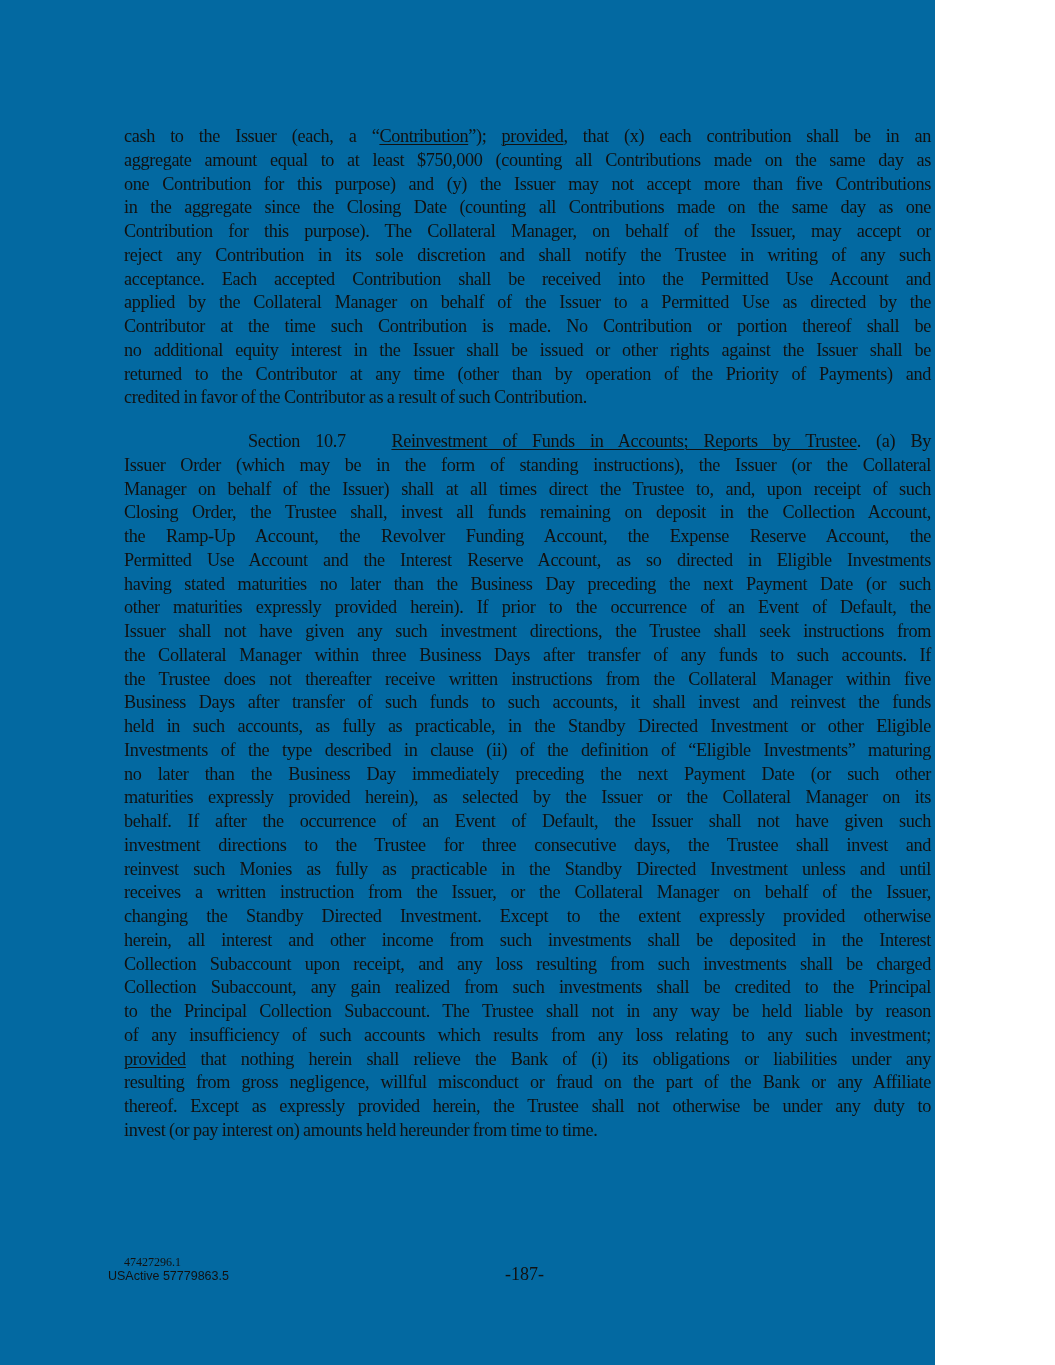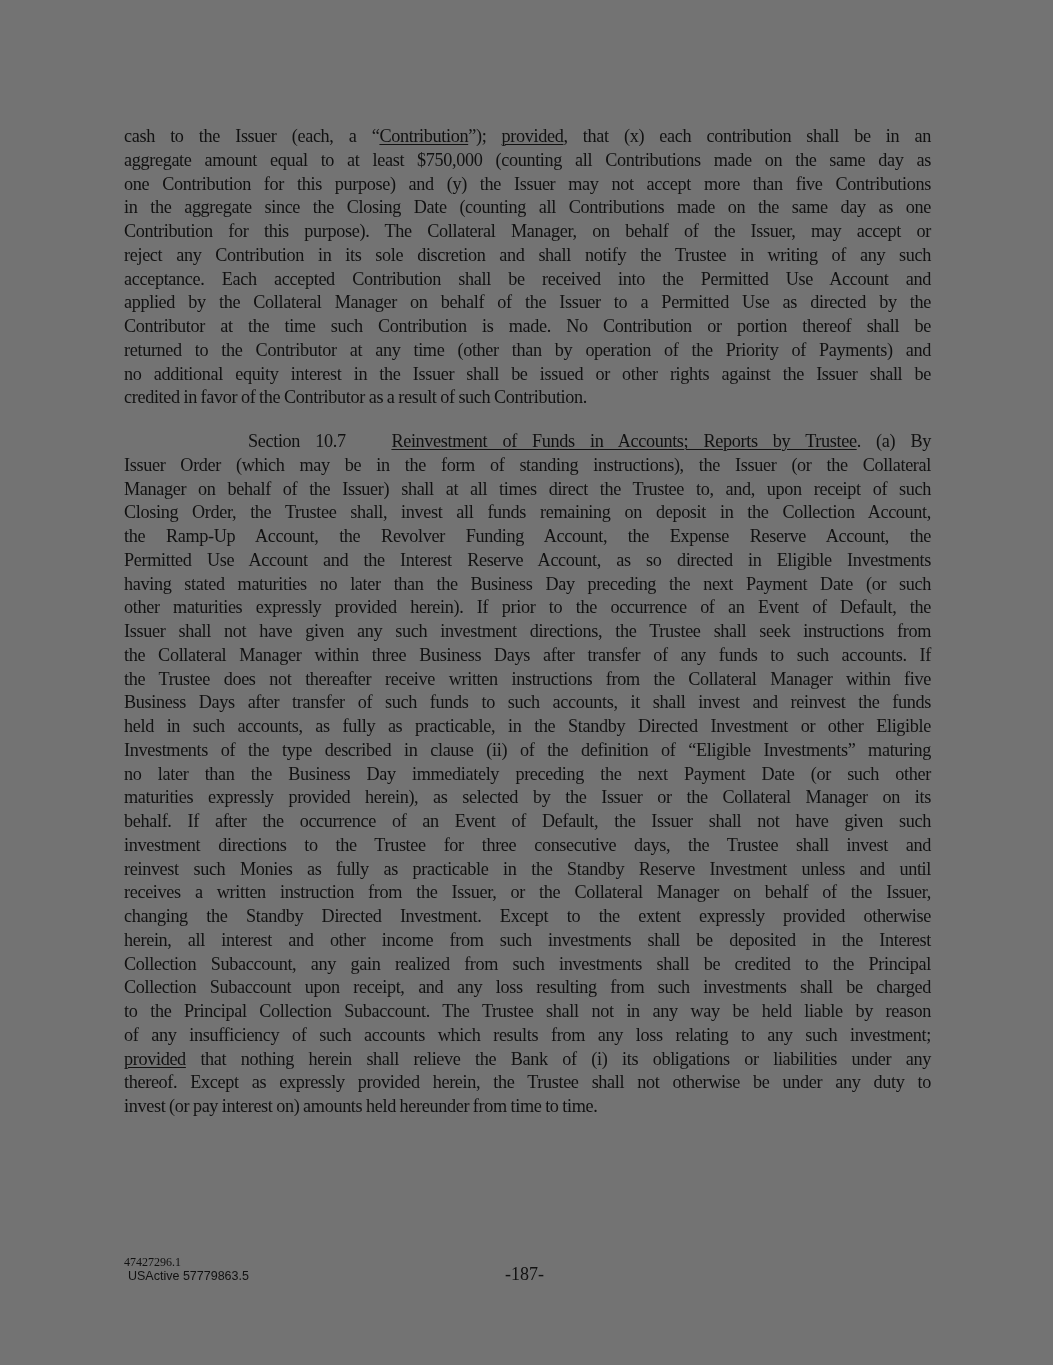--- a/index.html
+++ b/index.html
@@ -10,23 +10,23 @@
   body {
     width: 1055px;
     height: 1365px;
     position: relative;
     overflow: hidden;
     color: #111111;
   }
   .page {
     position: absolute;
     left: 0; top: 0;
-    width: 1053px;
+    width: 935px;
     height: 1365px;
-    background: #737373;
+    background: #0369a1;
   }
   .body-text {
     position: absolute;
     left: 124px;
     width: 807px;
     font-family: "Liberation Serif", "DejaVu Serif", serif;
     font-size: 18.2px;
     color: #111111;
   }
   .para1 { top: 125px; }
@@ -44,21 +44,21 @@
   .line.last {
     text-align-last: left;
   }
   .line.indent {
     padding-left: 124px;
   }
   .line span.seg { white-space: pre; }
   .u { text-decoration: underline; text-underline-offset: 2px; text-decoration-thickness: 1px; }
   .footer-left {
     position: absolute;
-    left: 128px;
+    left: 108px;
     top: 1268px;
     font-family: "Liberation Sans", "DejaVu Sans", sans-serif;
     font-size: 12.5px;
     color: #111111;
     line-height: 16px;
   }
   .footer-sub {
     position: absolute;
     left: 124px;
     top: 1254px;
@@ -85,22 +85,22 @@
   <div class="body-text para1">
     <span class="line"><span class="seg">cash to the Issuer (each, a “</span><span class="seg u">Contribution</span><span class="seg">”); </span><span class="seg u">provided</span><span>, that (x) each contribution shall be in an</span></span>
     <span class="line">aggregate amount equal to at least $750,000 (counting all Contributions made on the same day as</span>
     <span class="line">one Contribution for this purpose) and (y) the Issuer may not accept more than five Contributions</span>
     <span class="line">in the aggregate since the Closing Date (counting all Contributions made on the same day as one</span>
     <span class="line">Contribution for this purpose).  The Collateral Manager, on behalf of the Issuer, may accept or</span>
     <span class="line">reject any Contribution in its sole discretion and shall notify the Trustee in writing of any such</span>
     <span class="line">acceptance.  Each accepted Contribution shall be received into the Permitted Use Account and</span>
     <span class="line">applied by the Collateral Manager on behalf of the Issuer to a Permitted Use as directed by the</span>
     <span class="line">Contributor at the time such Contribution is made. No Contribution or portion thereof shall be</span>
+    <span class="line">no additional equity interest in the Issuer shall be issued or other rights against the Issuer shall be</span>
     <span class="line">returned to the Contributor at any time (other than by operation of the Priority of Payments) and</span>
-    <span class="line">no additional equity interest in the Issuer shall be issued or other rights against the Issuer shall be</span>
     <span class="line last">credited in favor of the Contributor as a result of such Contribution.</span>
   </div>
 
   <div class="body-text para2">
     <span class="line indent"><span class="seg">Section 10.7</span><span class="seg">   </span><span class="seg u">Reinvestment of Funds in Accounts; Reports by Trustee</span><span>.  (a) By</span></span>
     <span class="line">Issuer Order (which may be in the form of standing instructions), the Issuer (or the Collateral</span>
     <span class="line">Manager on behalf of the Issuer) shall at all times direct the Trustee to, and, upon receipt of such</span>
     <span class="line">Closing Order, the Trustee shall, invest all funds remaining on deposit in the Collection Account,</span>
     <span class="line">the Ramp-Up Account, the Revolver Funding Account, the Expense Reserve Account, the</span>
     <span class="line">Permitted Use Account and the Interest Reserve Account, as so directed in Eligible Investments</span>
@@ -109,29 +109,30 @@
     <span class="line">Issuer shall not have given any such investment directions, the Trustee shall seek instructions from</span>
     <span class="line">the Collateral Manager within three Business Days after transfer of any funds to such accounts.  If</span>
     <span class="line">the Trustee does not thereafter receive written instructions from the Collateral Manager within five</span>
     <span class="line">Business Days after transfer of such funds to such accounts, it shall invest and reinvest the funds</span>
     <span class="line">held in such accounts, as fully as practicable, in the Standby Directed Investment or other Eligible</span>
     <span class="line">Investments of the type described in clause (ii) of the definition of “Eligible Investments” maturing</span>
     <span class="line">no later than the Business Day immediately preceding the next Payment Date (or such other</span>
     <span class="line">maturities expressly provided herein), as selected by the Issuer or the Collateral Manager on its</span>
     <span class="line">behalf.  If after the occurrence of an Event of Default, the Issuer shall not have given such</span>
     <span class="line">investment directions to the Trustee for three consecutive days, the Trustee shall invest and</span>
-    <span class="line">reinvest such Monies as fully as practicable in the Standby Reserve Investment unless and until</span>
+    <span class="line">reinvest such Monies as fully as practicable in the Standby Directed Investment unless and until</span>
     <span class="line">receives a written instruction from the Issuer, or the Collateral Manager on behalf of the Issuer,</span>
     <span class="line">changing the Standby Directed Investment.  Except to the extent expressly provided otherwise</span>
     <span class="line">herein, all interest and other income from such investments shall be deposited in the Interest</span>
+    <span class="line">Collection Subaccount upon receipt, and any loss resulting from such investments shall be charged</span>
     <span class="line">Collection Subaccount, any gain realized from such investments shall be credited to the Principal</span>
-    <span class="line">Collection Subaccount upon receipt, and any loss resulting from such investments shall be charged</span>
     <span class="line">to the Principal Collection Subaccount.  The Trustee shall not in any way be held liable by reason</span>
     <span class="line">of any insufficiency of such accounts which results from any loss relating to any such investment;</span>
     <span class="line"><span class="seg u">provided</span><span> that nothing herein shall relieve the Bank of (i) its obligations or liabilities under any</span></span>
+    <span class="line">resulting from gross negligence, willful misconduct or fraud on the part of the Bank or any Affiliate</span>
     <span class="line">thereof.  Except as expressly provided herein, the Trustee shall not otherwise be under any duty to</span>
     <span class="line last">invest (or pay interest on) amounts held hereunder from time to time.</span>
   </div>
 
   <div class="footer-left">USActive 57779863.5</div>
   <div class="footer-sub">47427296.1</div>
   <div class="page-number">-187-</div>
 
 </div>
 

